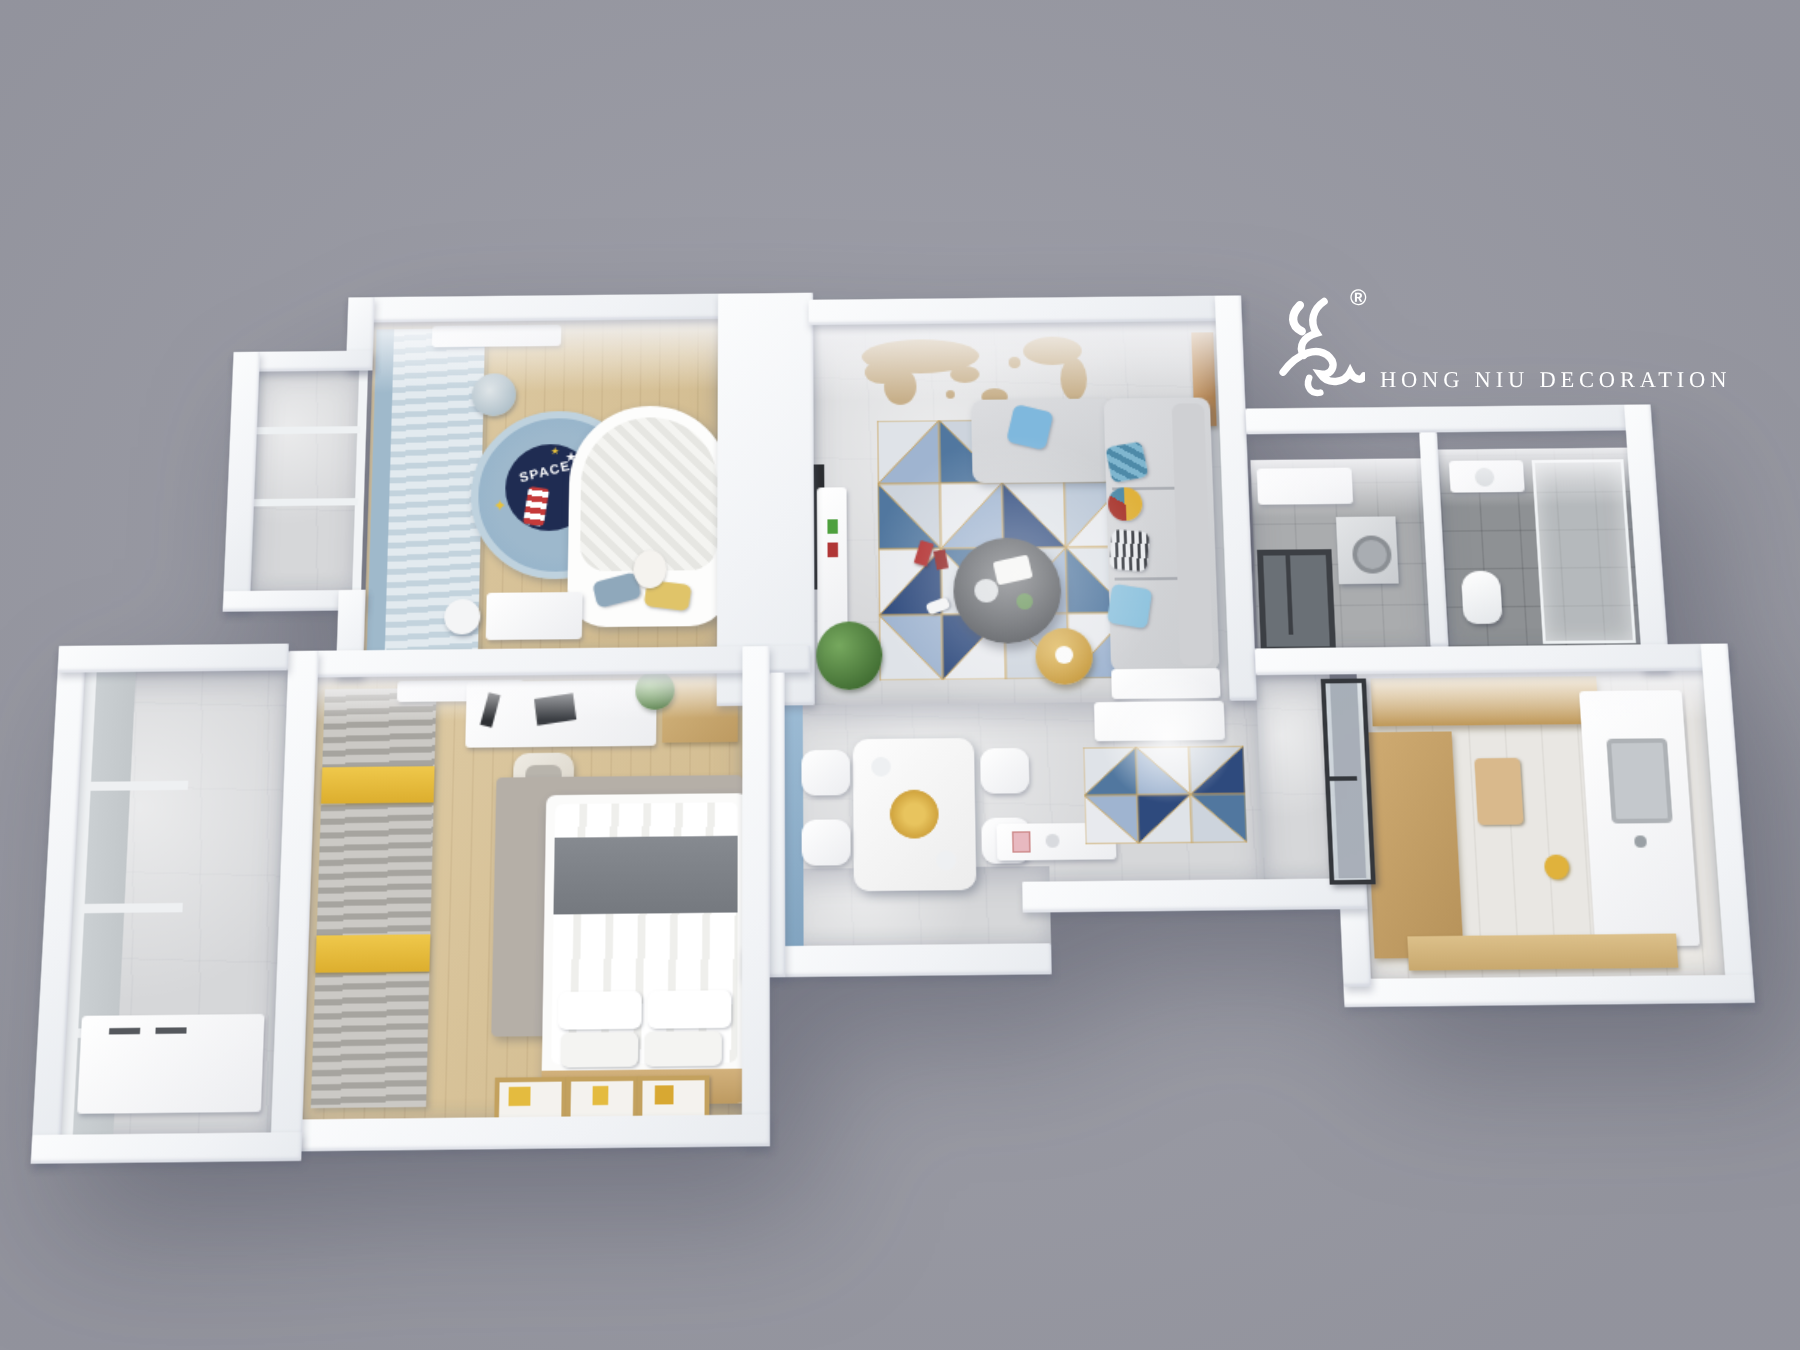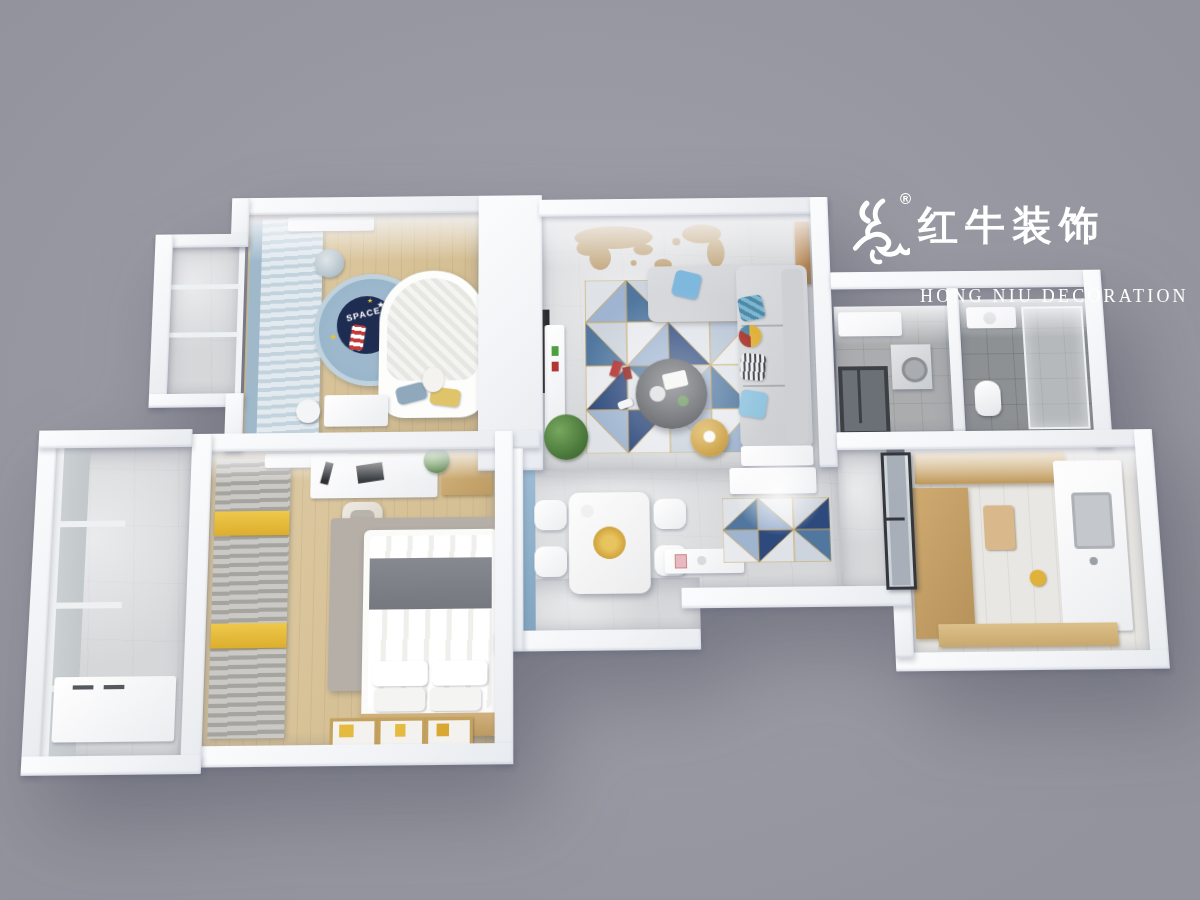--- a/index.html
+++ b/index.html
@@ -31,22 +31,22 @@
   .ceil{position:absolute;z-index:30;background:linear-gradient(180deg, rgba(250,250,252,.88), rgba(250,250,252,0));pointer-events:none;}
   .fur{position:absolute;z-index:20;}
   .white-box{background:linear-gradient(140deg,#ffffff,#ecedf0);box-shadow:1px 2px 3px rgba(90,95,115,.35);border-radius:3px;}
   .glow{position:absolute;z-index:25;background:radial-gradient(circle, rgba(255,255,255,.85), rgba(255,255,255,0) 68%);pointer-events:none;}
   
   .logo{position:absolute;left:848px;top:190px;width:280px;height:90px;color:#fff;z-index:100;}
   .logo .bull{position:absolute;left:0;top:4px;width:62px;height:76px;}
   .logo .reg{position:absolute;left:52px;top:0;font-size:15px;font-weight:bold;}
   .logo .cn{position:absolute;left:70px;top:8px;font-size:40px;font-weight:bold;letter-spacing:7px;white-space:nowrap;
             font-family:"Liberation Sans",sans-serif;}
-  .logo .en{position:absolute;left:72px;top:56px;font-size:18px;letter-spacing:3.2px;white-space:nowrap;
-            font-family:"Liberation Serif",serif;margin-top:40px;}
+  .logo .en{position:absolute;left:72px;top:56px;font-size:15px;letter-spacing:3.2px;white-space:nowrap;
+            font-family:"Liberation Serif",serif;}
   
   .curt-blue{background:repeating-linear-gradient(176deg,#e2eaef 0 5px,#c3d3dd 5px 9px);border-left:12px solid #9fb9cb;box-shadow:2px 2px 4px rgba(80,90,110,.3);}
   .curt-gray{background:repeating-linear-gradient(178deg,#cbc9c5 0 5px,#a6a49f 5px 9px);box-shadow:2px 2px 4px rgba(80,90,110,.3);}
   .yellow-band{position:absolute;left:0;width:100%;height:24px;background:linear-gradient(180deg,#efc84b,#dcae2e);box-shadow:0 1px 2px rgba(120,90,0,.4);}
   .pillow{position:absolute;border-radius:5px;box-shadow:1px 1px 2px rgba(80,85,100,.35);}
   .plant{position:absolute;border-radius:50%;background:radial-gradient(circle at 35% 35%, #76a85e, #3f6b31 80%);box-shadow:1px 2px 3px rgba(60,70,60,.45);}
 </style>
 </head>
 <body>
 
@@ -322,16 +322,15 @@
   <div class="logo">
     <svg class="bull" viewBox="0 0 100 120">
       <g fill="none" stroke="#ffffff" stroke-linecap="round">
         <path d="M30 14 C20 24 20 36 32 42" stroke-width="9"></path>
         <path d="M56 10 C44 18 40 32 48 44 C34 48 28 58 34 68" stroke-width="8"></path>
         <path d="M12 86 C28 64 50 58 62 70 C70 78 64 90 52 88 C60 100 78 98 84 86 C88 94 96 96 99 90" stroke-width="8"></path>
         <path d="M40 92 C36 102 42 110 52 108" stroke-width="7"></path>
       </g>
     </svg>
     <span class="reg">®</span>
-    <div class="cn">红牛装饰</div>
     <div class="en">HONG NIU DECORATION</div>
   </div>
 </div>
 
 </body></html>

